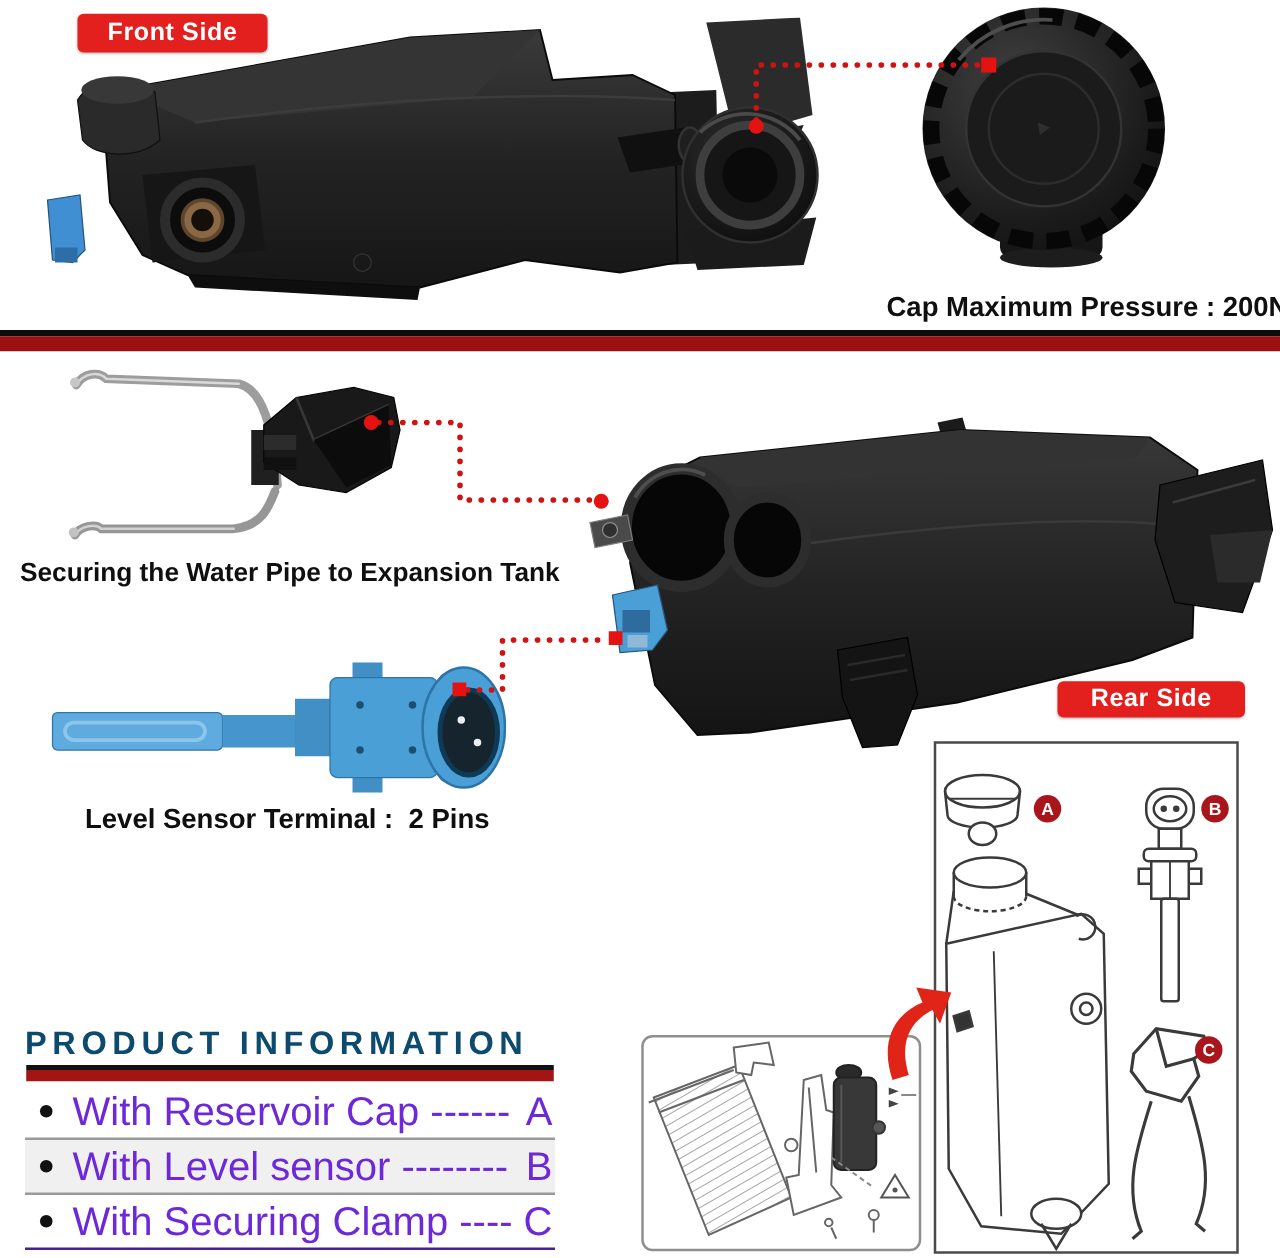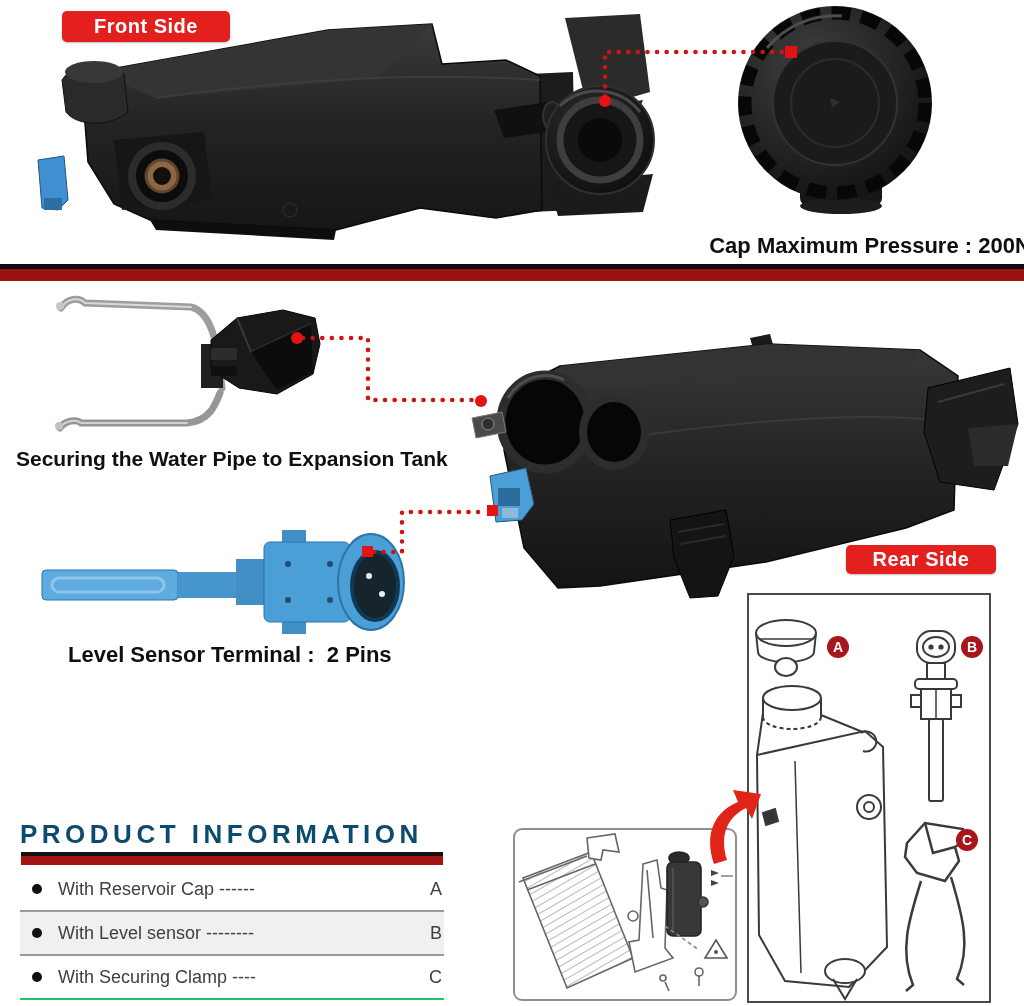--- a/index.html
+++ b/index.html
@@ -13,25 +13,25 @@
   .caption.pre{white-space:pre;}
   .divider-black{position:absolute;left:0;width:1024px;background:#0d0d0d;}
   .divider-red{position:absolute;left:0;width:1024px;background:#9b1010;}
   .parts-box{position:absolute;left:747px;top:593px;width:244px;height:410px;
              border:2px solid #4a4a4a;background:#fff;box-sizing:border-box;}
   .mini-box{position:absolute;left:513px;top:828px;width:224px;height:173px;
             border:2px solid #8f8f8f;border-radius:9px;background:#fff;box-sizing:border-box;}
   .pi-title{position:absolute;left:20px;top:819px;width:430px;font-size:26px;font-weight:700;
             letter-spacing:4.5px;color:#0c4a6e;white-space:nowrap;}
   .pi-row{position:absolute;left:20px;width:424px;height:44px;display:flex;align-items:center;
-          font-size:18px;color:#404040;font-weight:400;box-sizing:border-box;}
+          font-size:32px;color:#6d28d9;font-weight:400;box-sizing:border-box;}
   .pi-row .bullet{width:10px;height:10px;border-radius:50%;background:#111;margin:0 16px 0 12px;flex:0 0 auto;}
   .pi-row .ref{margin-left:auto;padding-right:2px;}
   .sep1{border-bottom:2px solid #9a9a9a;}
-  .sep2{border-bottom:2px solid #22c55e;}
+  .sep2{border-bottom:2px solid #4c1d95;}
   .row-alt{background:#f0f0f0;align-items:center;}
   svg{display:block;}
 </style>
 </head>
 <body>
 
 <div id="canvas">
 
   <svg class="abs" style="left:28px;top:14px" width="650" height="240" viewBox="0 0 650 240">
     <defs>
@@ -193,21 +193,21 @@
       <path d="M374,552 L402,552 L402,512 L482,512"></path>
     </g>
     <circle cx="605" cy="101" r="6" fill="#e51212"></circle>
     <rect x="785" y="46" width="12" height="12" fill="#e51212"></rect>
     <circle cx="297" cy="338" r="6" fill="#e51212"></circle>
     <circle cx="481" cy="401" r="6" fill="#e51212"></circle>
     <rect x="362" y="546" width="11" height="11" fill="#e51212"></rect>
     <rect x="487" y="505" width="11" height="11" fill="#e51212"></rect>
   </svg>
 
-  <div class="side-badge" style="left:62px;top:11px;width:168px;height:31px">Front Side</div>
+  <div class="side-badge" style="left:62px;top:11px;width:152px;height:31px">Front Side</div>
 
   <div class="caption" style="left:696px;top:233px;width:348px;text-align:center">Cap Maximum Pressure : 200N</div>
 
   <div class="divider-black" style="top:264px;height:5px"></div>
   <div class="divider-red" style="top:269px;height:12px"></div>
 
   <div class="caption" style="left:16px;top:447px;font-size:21px">Securing the Water Pipe to Expansion Tank</div>
 
   <div class="caption pre" style="left:68px;top:642px">Level Sensor Terminal :  2 Pins</div>
 

